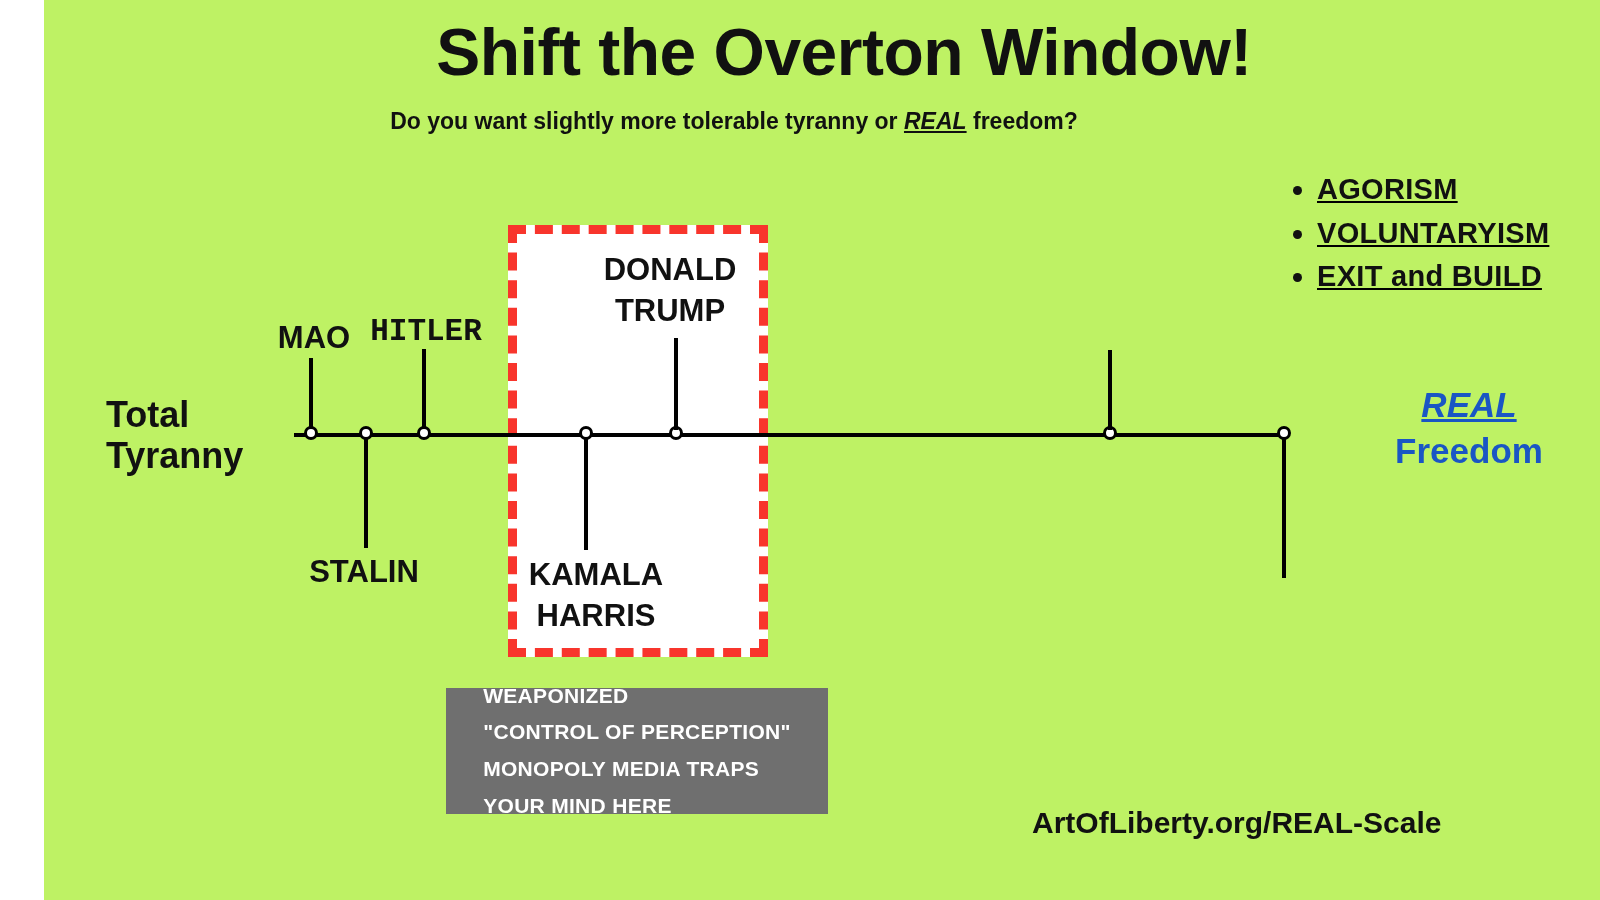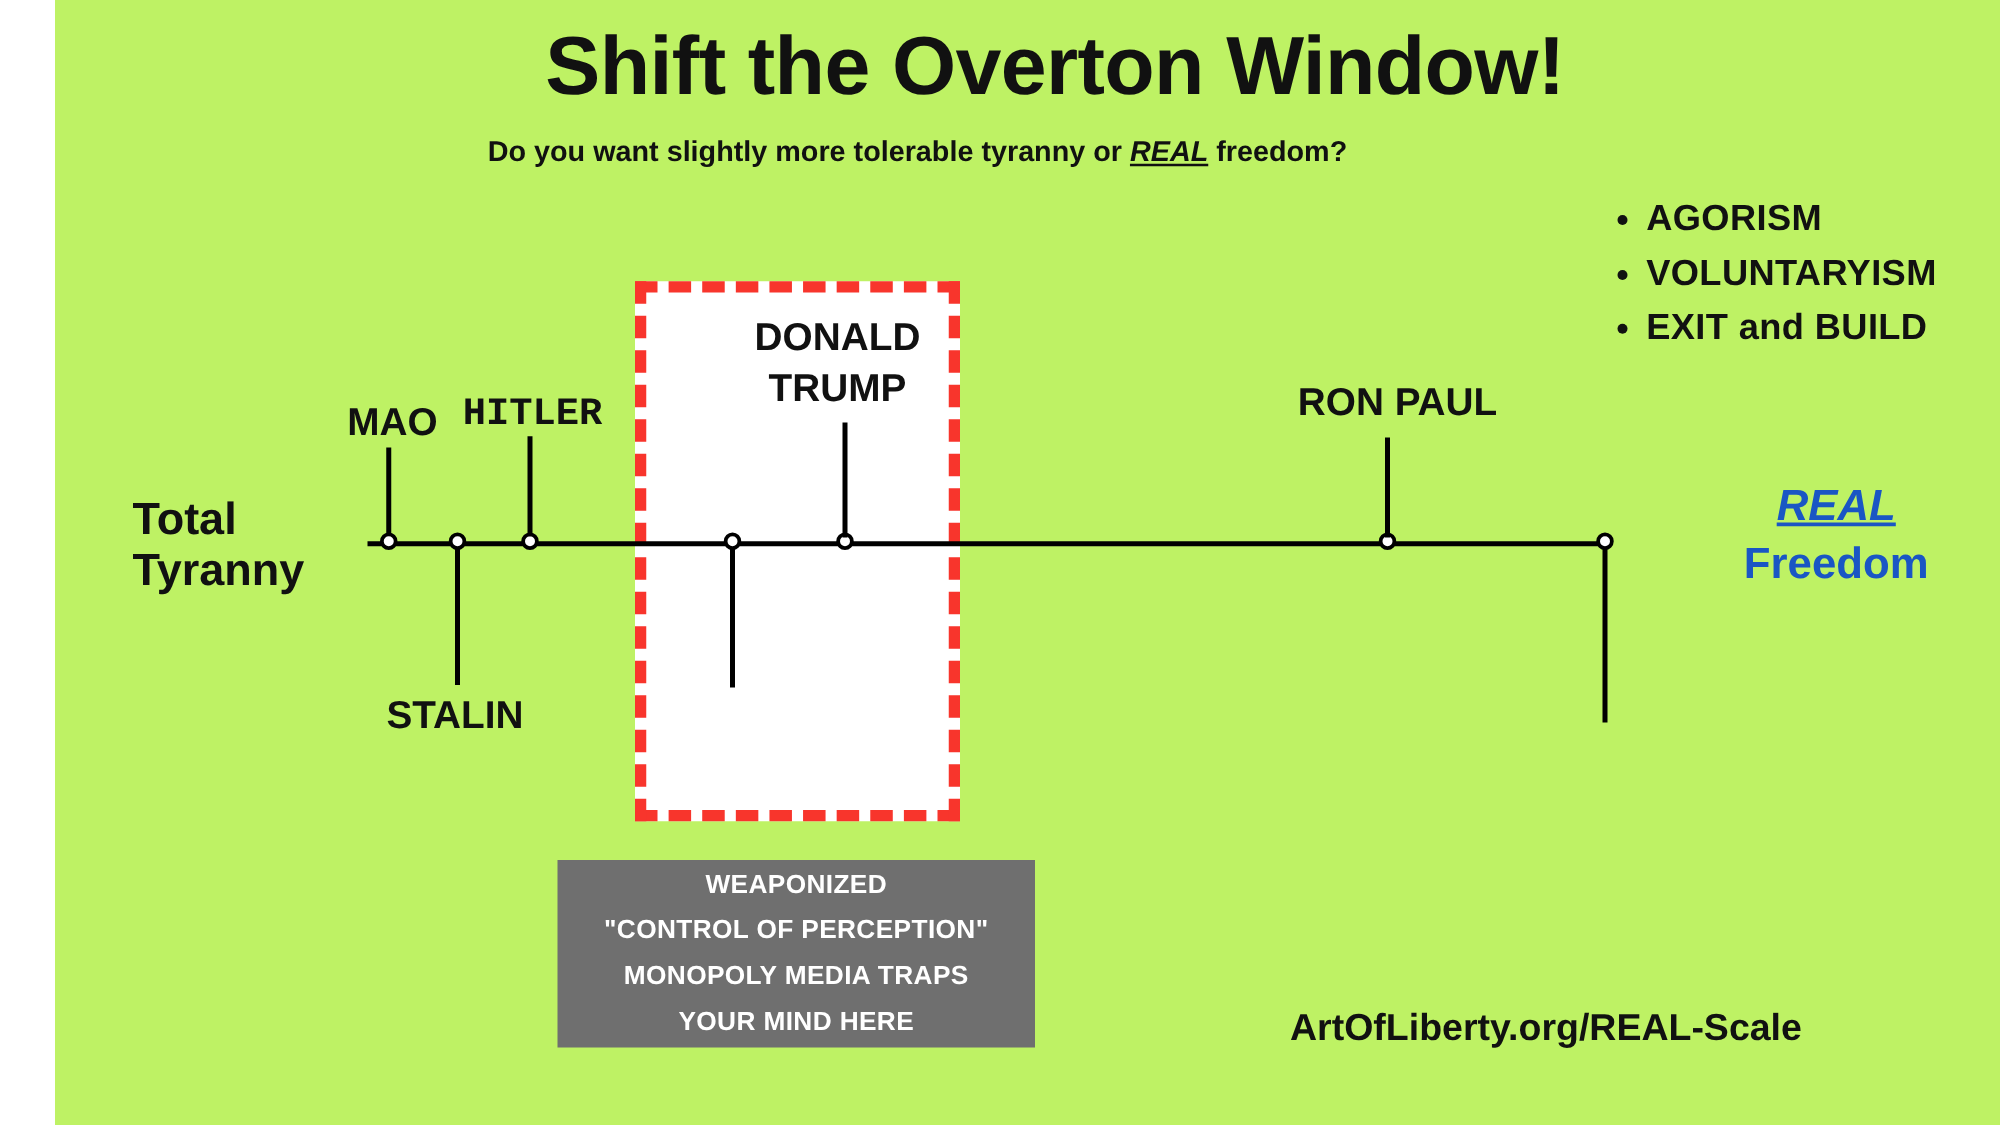--- a/index.html
+++ b/index.html
@@ -42,25 +42,26 @@
     color: #111111;
   }
   .subtitle .emph {
     font-style: italic;
     text-decoration: underline;
   }
 
   
   .bullets {
     position: absolute;
-    top: 154px;
+    top: 168px;
     left: 1245px;
     margin: 0;
     padding: 0 0 0 28px;
     list-style: disc;
+    text-decoration: underline;
   }
   .bullets li {
     font-size: 29px;
     font-weight: bold;
     color: #111111;
     line-height: 1.5;
     letter-spacing: 0.3px;
   }
 
   
@@ -143,27 +144,27 @@
     border: 9px dashed #f8352c;
     box-sizing: border-box;
   }
 
   
   .media-box {
     position: absolute;
     left: 402px;
     top: 688px;
     width: 382px;
-    height: 150px;
+    height: 126px;
     background: #6f6f6f;
     color: #ffffff;
     display: flex;
     align-items: center;
     justify-content: center;
-    text-align: center;
+    text-align: left;
     font-size: 21px;
     font-weight: bold;
     line-height: 1.75;
     white-space: pre-line;
     letter-spacing: 0.3px;
   }
 
   
   .footer-left {
     position: absolute;
@@ -217,29 +218,30 @@
   <div class="node" style="left:322px; top:433px;"></div>
   <div class="stem" style="left:322px; top:438px; height:110px;"></div>
   <div class="node-label" style="left:320px; top:552px;">STALIN</div>
 
   <div class="node" style="left:380px; top:433px;"></div>
   <div class="stem" style="left:380px; top:349px; height:80px;"></div>
   <div class="node-label" style="left:382px; top:312px;font-family:Liberation Mono, monospace;">HITLER</div>
 
   <div class="node" style="left:542px; top:433px;"></div>
   <div class="stem" style="left:542px; top:438px; height:112px;"></div>
+  <div class="node-label" style="left:552px; top:555px;">KAMALA
+HARRIS</div>
 
   <div class="node" style="left:632px; top:433px;"></div>
   <div class="stem" style="left:632px; top:338px; height:92px;"></div>
   <div class="node-label" style="left:626px; top:250px;">DONALD
 TRUMP</div>
 
   <div class="node" style="left:1066px; top:433px;"></div>
   <div class="stem" style="left:1066px; top:350px; height:80px;"></div>
-  <div class="node-label" style="left:1074px; top:302px;">RON PAUL</div>
 
   <div class="node" style="left:1240px; top:433px;"></div>
   <div class="stem" style="left:1240px; top:438px; height:140px;"></div>
 
   <div class="media-box">WEAPONIZED
 "CONTROL OF PERCEPTION"
 MONOPOLY MEDIA TRAPS
 YOUR MIND HERE</div>
 
   <div class="footer-right">ArtOfLiberty.org/REAL-Scale</div>

